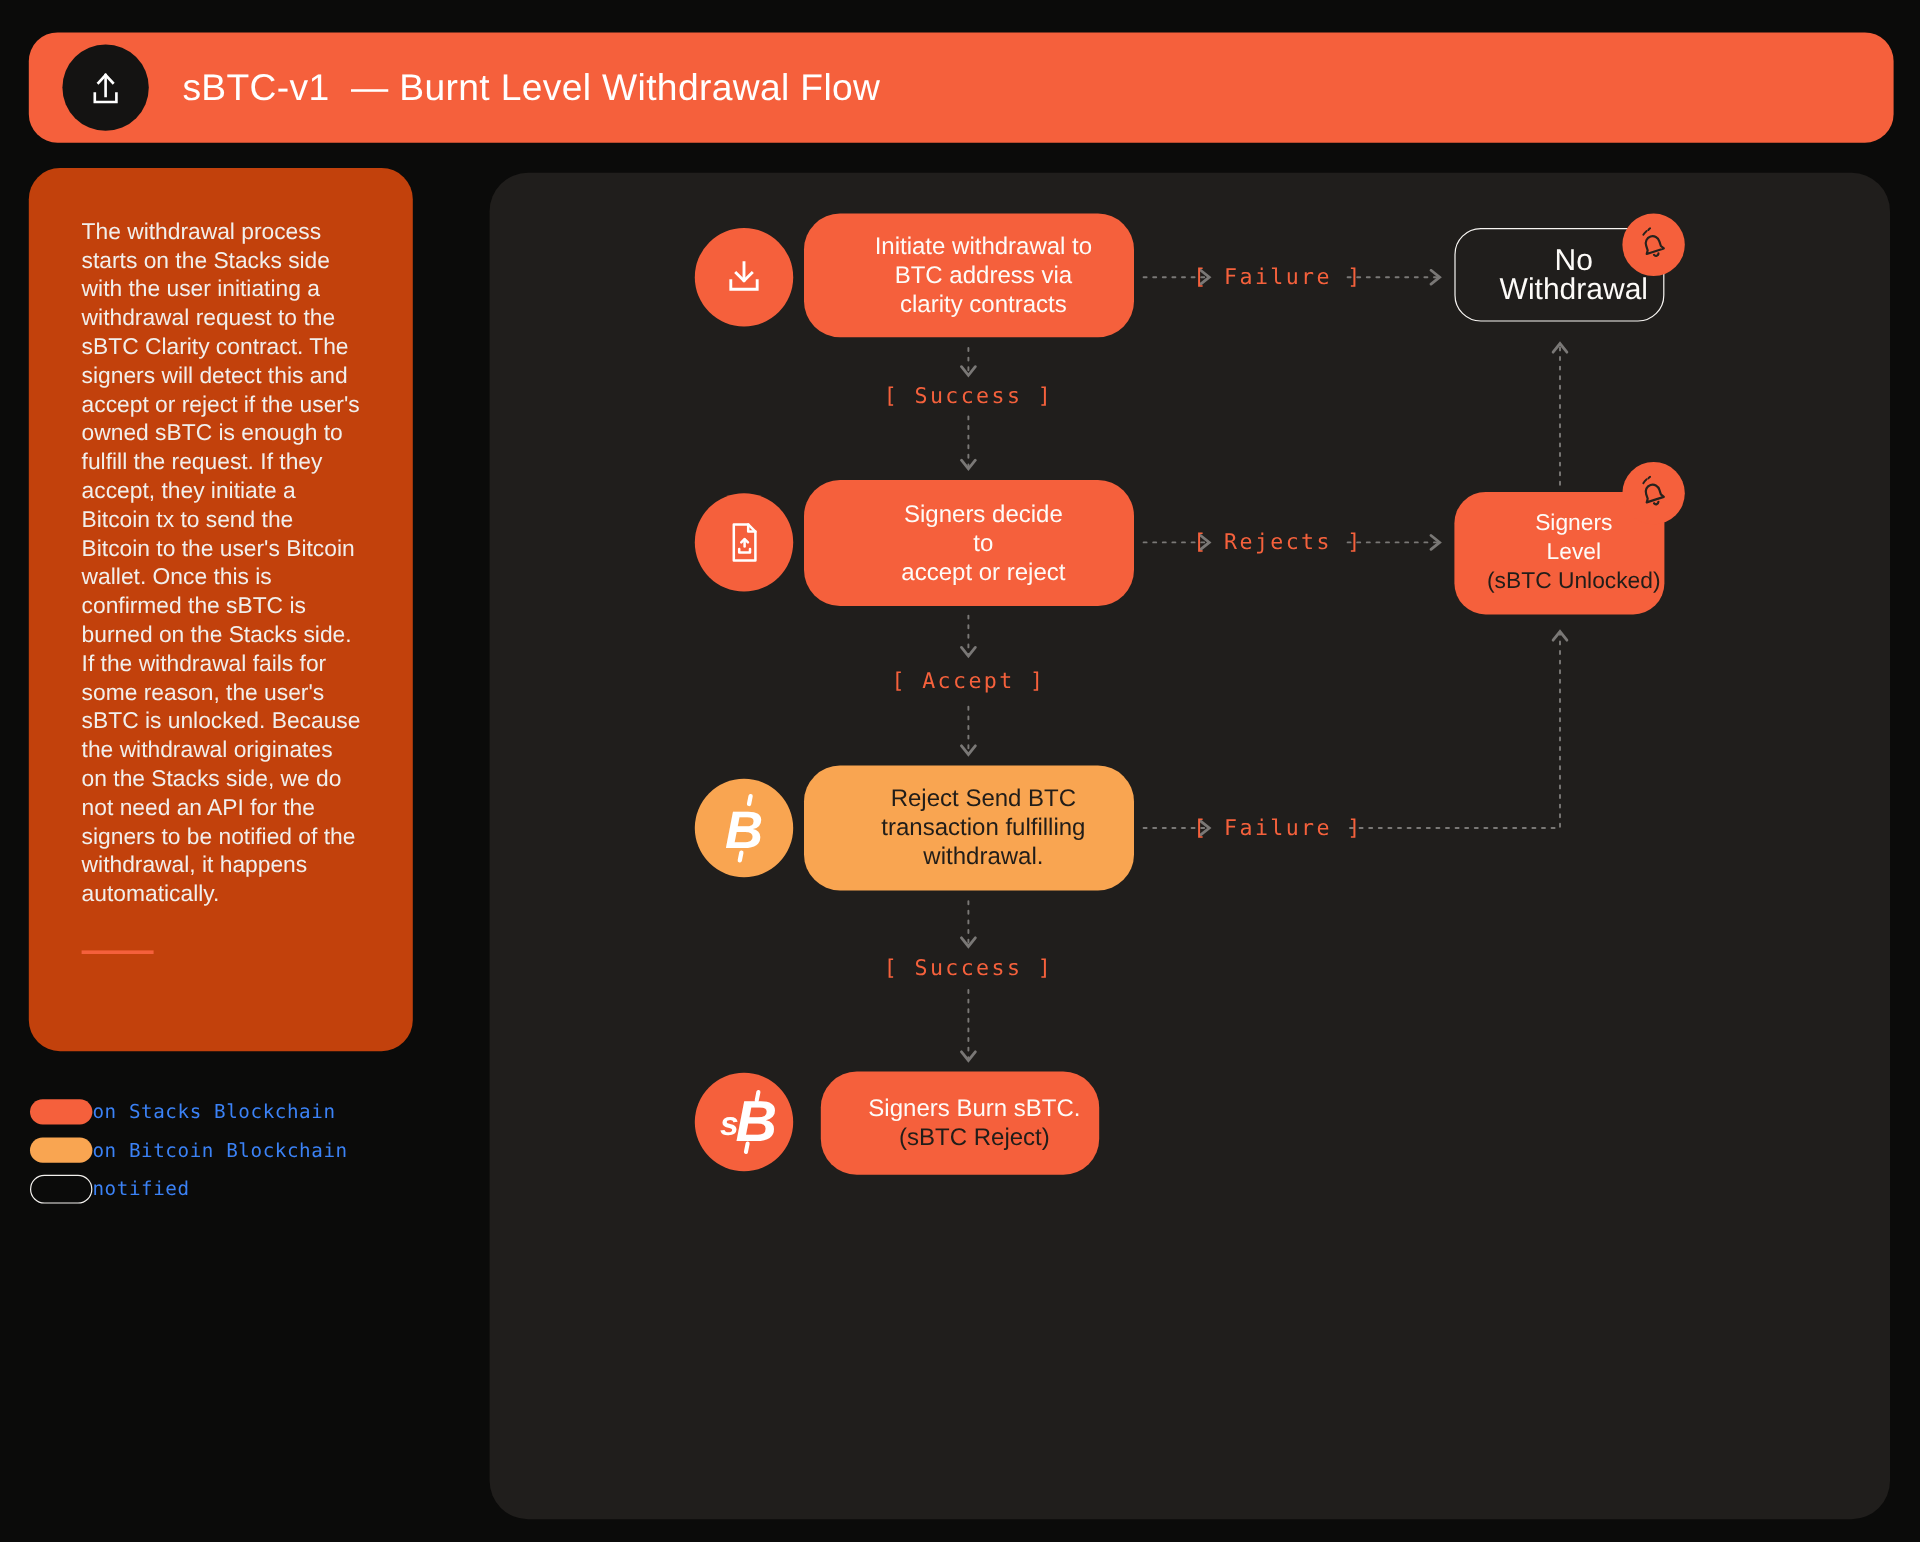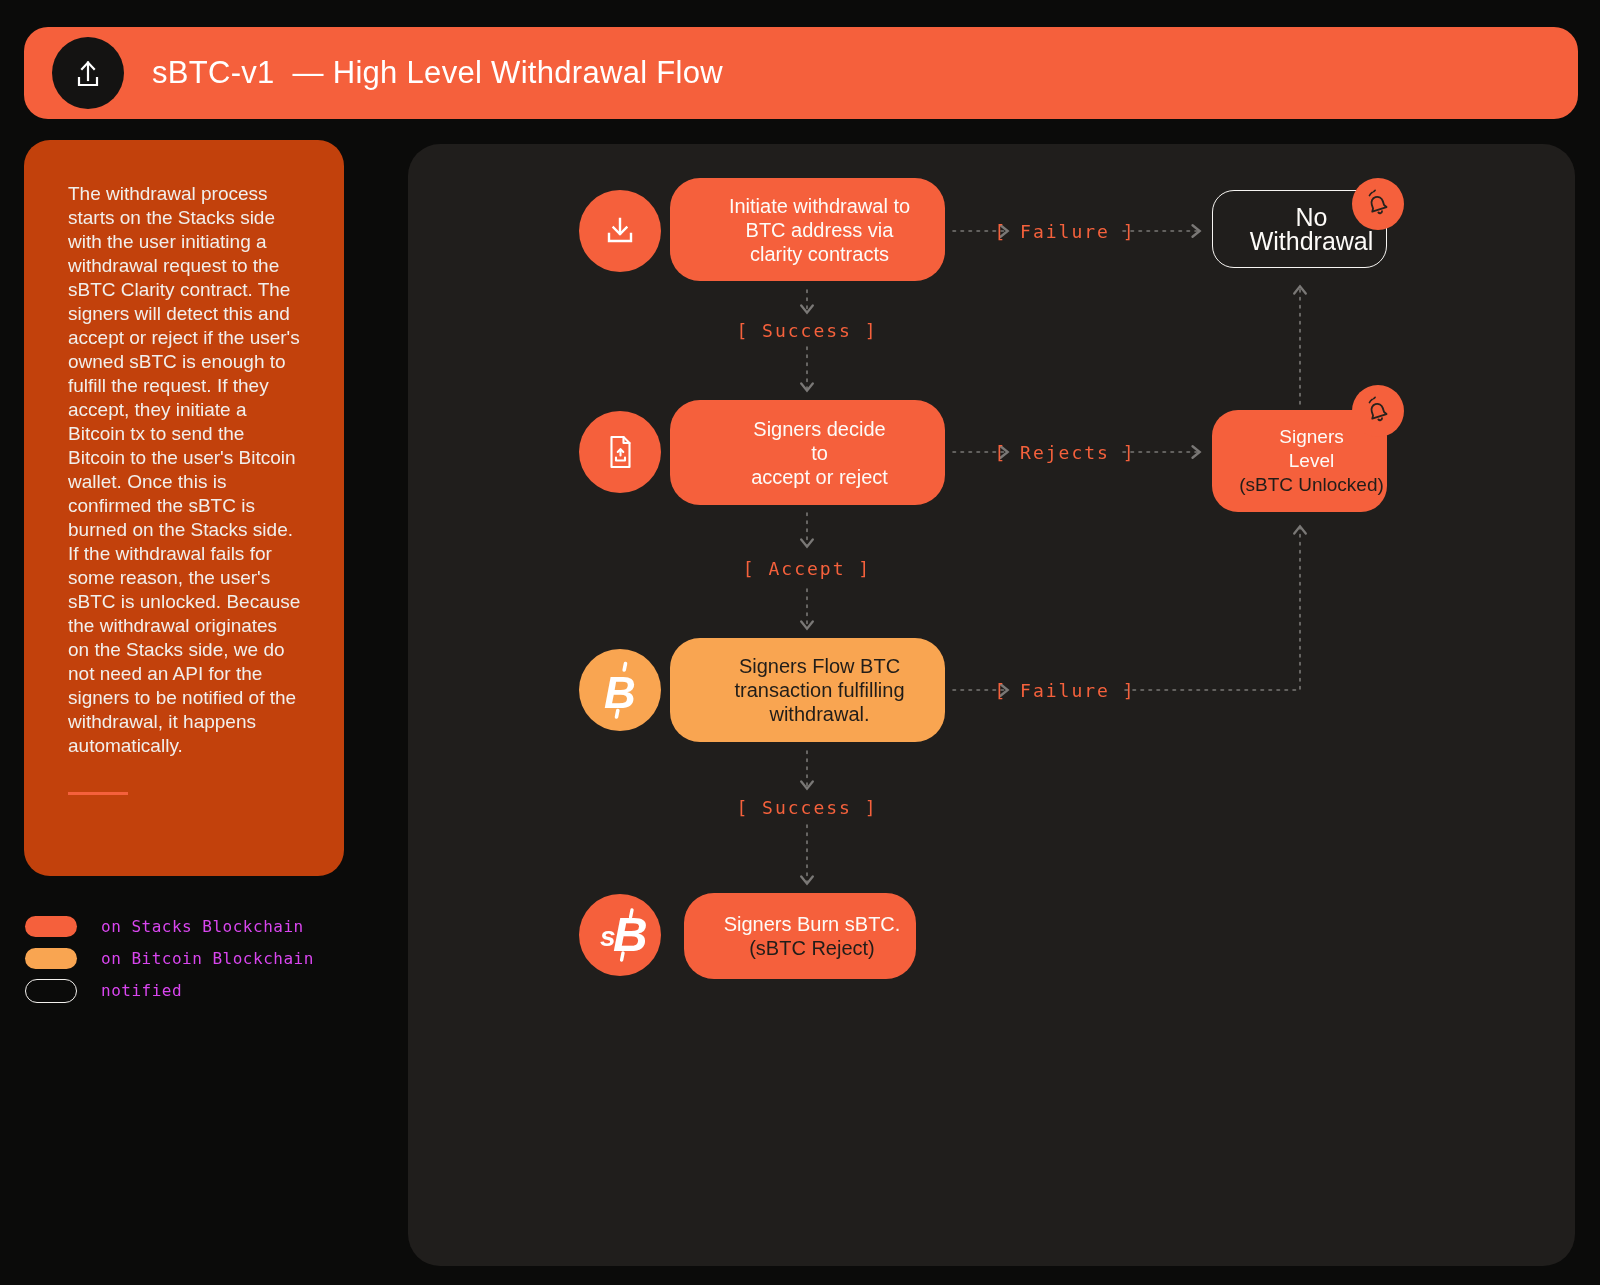--- a/index.html
+++ b/index.html
@@ -39,21 +39,21 @@
   }
 
   
   .legend { position:absolute; left:25px; top:916px; }
   .legend-row { display:flex; align-items:center; height:21px; margin-bottom:11px; }
   .pill { width:52px; height:21px; border-radius:12px; flex:0 0 auto; }
   .pill-stacks  { background:#F5603C; }
   .pill-bitcoin { background:#F9A551; }
   .pill-outline { background:transparent; border:1.5px solid #F3F1EE; height:24px; }
   .legend-row span.lbl {
-    margin-left:24px; color:#d946ef; font-size:16px;
+    color:#3b82f6; font-size:16px;
     font-family:"DejaVu Sans Mono", monospace; letter-spacing:0.5px;
   }
 
   
   .flow-panel {
     position:absolute; left:408px; top:144px; width:1167px; height:1122px;
     background:#201E1C; border-radius:32px; overflow:hidden;
   }
   .connectors { position:absolute; left:0; top:0; }
 
@@ -95,21 +95,21 @@
 <div class="page">
 
   <header class="topbar">
     <div class="topbar-icon">
       <svg width="44" height="44" viewBox="0 0 44 44" fill="none" stroke="#FFFFFF" stroke-width="2.2" stroke-linecap="square">
         <path d="M16 18 L22 11.5 L28 18" fill="none"></path>
         <path d="M22 11.5 V29"></path>
         <path d="M13 27 V34 H31 V27"></path>
       </svg>
     </div>
-    <h1>sBTC-v1  — High Level Withdrawal Flow</h1>
+    <h1>sBTC-v1  — Burnt Level Withdrawal Flow</h1>
   </header>
 
   <aside class="sidebar">
     <p>The withdrawal process
 starts on the Stacks side
 with the user initiating a
 withdrawal request to the
 sBTC Clarity contract. The
 signers will detect this and
 accept or reject if the user's
@@ -246,21 +246,21 @@
     <div class="coin coin-bitcoin" style="left:171px;top:505px">
       <svg width="82" height="82" viewBox="0 0 82 82">
         <text x="41" y="43" text-anchor="middle" dominant-baseline="central" font-family="Liberation Sans, sans-serif" font-size="44" font-weight="bold" font-style="italic" fill="#FFFFFF">B</text>
         <g stroke="#FFFFFF" stroke-width="3.6" stroke-linecap="round">
           <path d="M46.5 14.5 L45.2 21"></path>
           <path d="M38.8 61.5 L37.5 68"></path>
         </g>
       </svg>
     </div>
     <div class="node box-bitcoin" style="left:262px;top:494px;width:275px;height:104px">
-      <span class="multi">Signers Flow BTC
+      <span class="multi">Reject Send BTC
 transaction fulfilling
 withdrawal.</span>
     </div>
 
     <div class="coin coin-stacks" style="left:171px;top:750px">
       <svg width="82" height="82" viewBox="0 0 82 82">
         <text x="21" y="52" font-family="Liberation Sans, sans-serif" font-size="28" font-weight="bold" font-style="italic" fill="#FFFFFF">s</text>
         <text x="34" y="57" font-family="Liberation Sans, sans-serif" font-size="48" font-weight="bold" font-style="italic" fill="#FFFFFF">B</text>
         <g stroke="#FFFFFF" stroke-width="3.4" stroke-linecap="round">
           <path d="M53 16 L51.6 23"></path>

